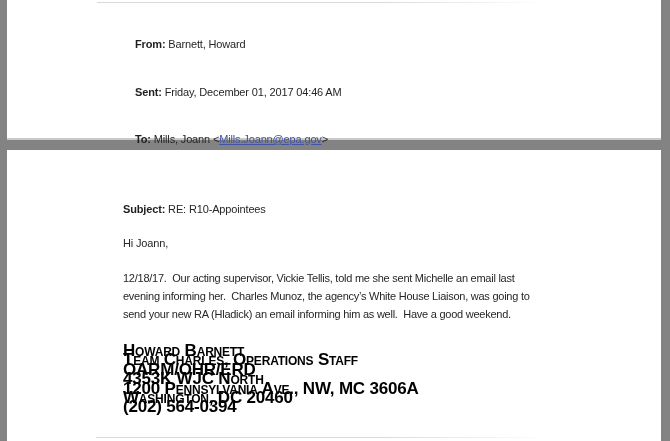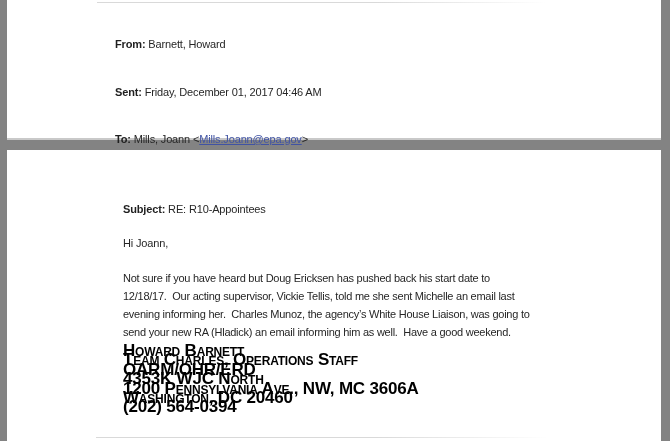--- a/index.html
+++ b/index.html
@@ -32,21 +32,21 @@
   }
   .rule {
     position: absolute;
     height: 1px;
     background: linear-gradient(to right, #d9d9d9 0%, #d9d9d9 62%, rgba(217,217,217,0) 100%);
   }
   .rule-top    { left: 90px; top: 2px;   width: 450px; }
   .rule-bottom { left: 89px; top: 287px; width: 452px; }
   .headers {
     position: absolute;
-    left: 108px; top: 6px;
+    left: 128px; top: 6px;
     font-size: 11px;
     line-height: 15.7px;
     letter-spacing: -0.15px;
     color: #262626;
     white-space: pre;
   }
   .b { font-weight: bold; color: #1f1f1f; }
   a.maillink {
     color: #4053a4;
     text-decoration: underline;
@@ -102,21 +102,20 @@
       <div><span class="b">Cc: </span><span>Pugh-Feaster, Aurelia &lt;</span><a class="maillink">Pugh-Feaster.Aurelia@epa.gov</a><span>&gt;</span></div>
     </div>
   </div>
 
   <div class="page page2">
     <div class="subject-line"><span class="b">Subject: </span><span>RE: R10-Appointees</span></div>
 
     <div class="greeting">Hi Joann,</div>
 
     <div class="para">
-      <div>Not sure if you have heard but Doug Ericksen has pushed back his start date to</div>
       <div>12/18/17.  Our acting supervisor, Vickie Tellis, told me she sent Michelle an email last</div>
       <div>evening informing her.  Charles Munoz, the agency’s White House Liaison, was going to</div>
       <div>send your new RA (Hladick) an email informing him as well.  Have a good weekend.</div>
     </div>
 
     <div class="sig">
       <div>Howard Barnett</div>
       <div>Team Charles, Operations Staff</div>
       <div>OARM/OHR/ERD</div>
       <div>4353K WJC North</div>

